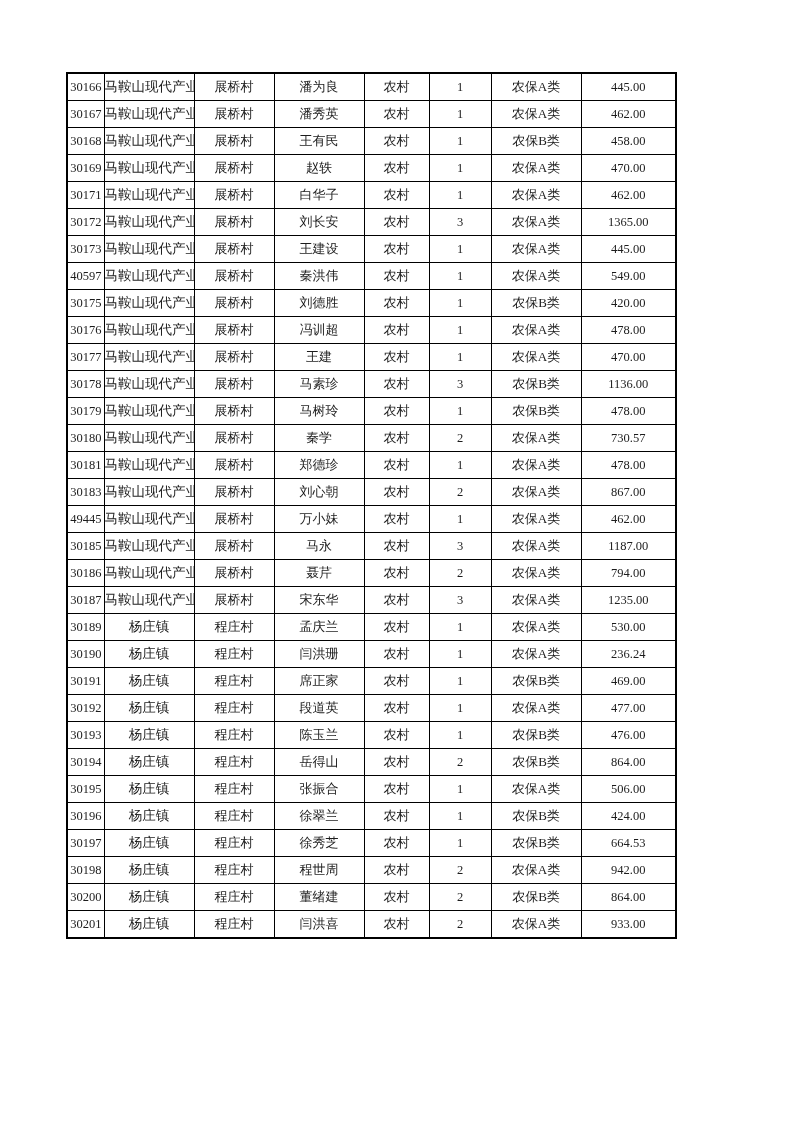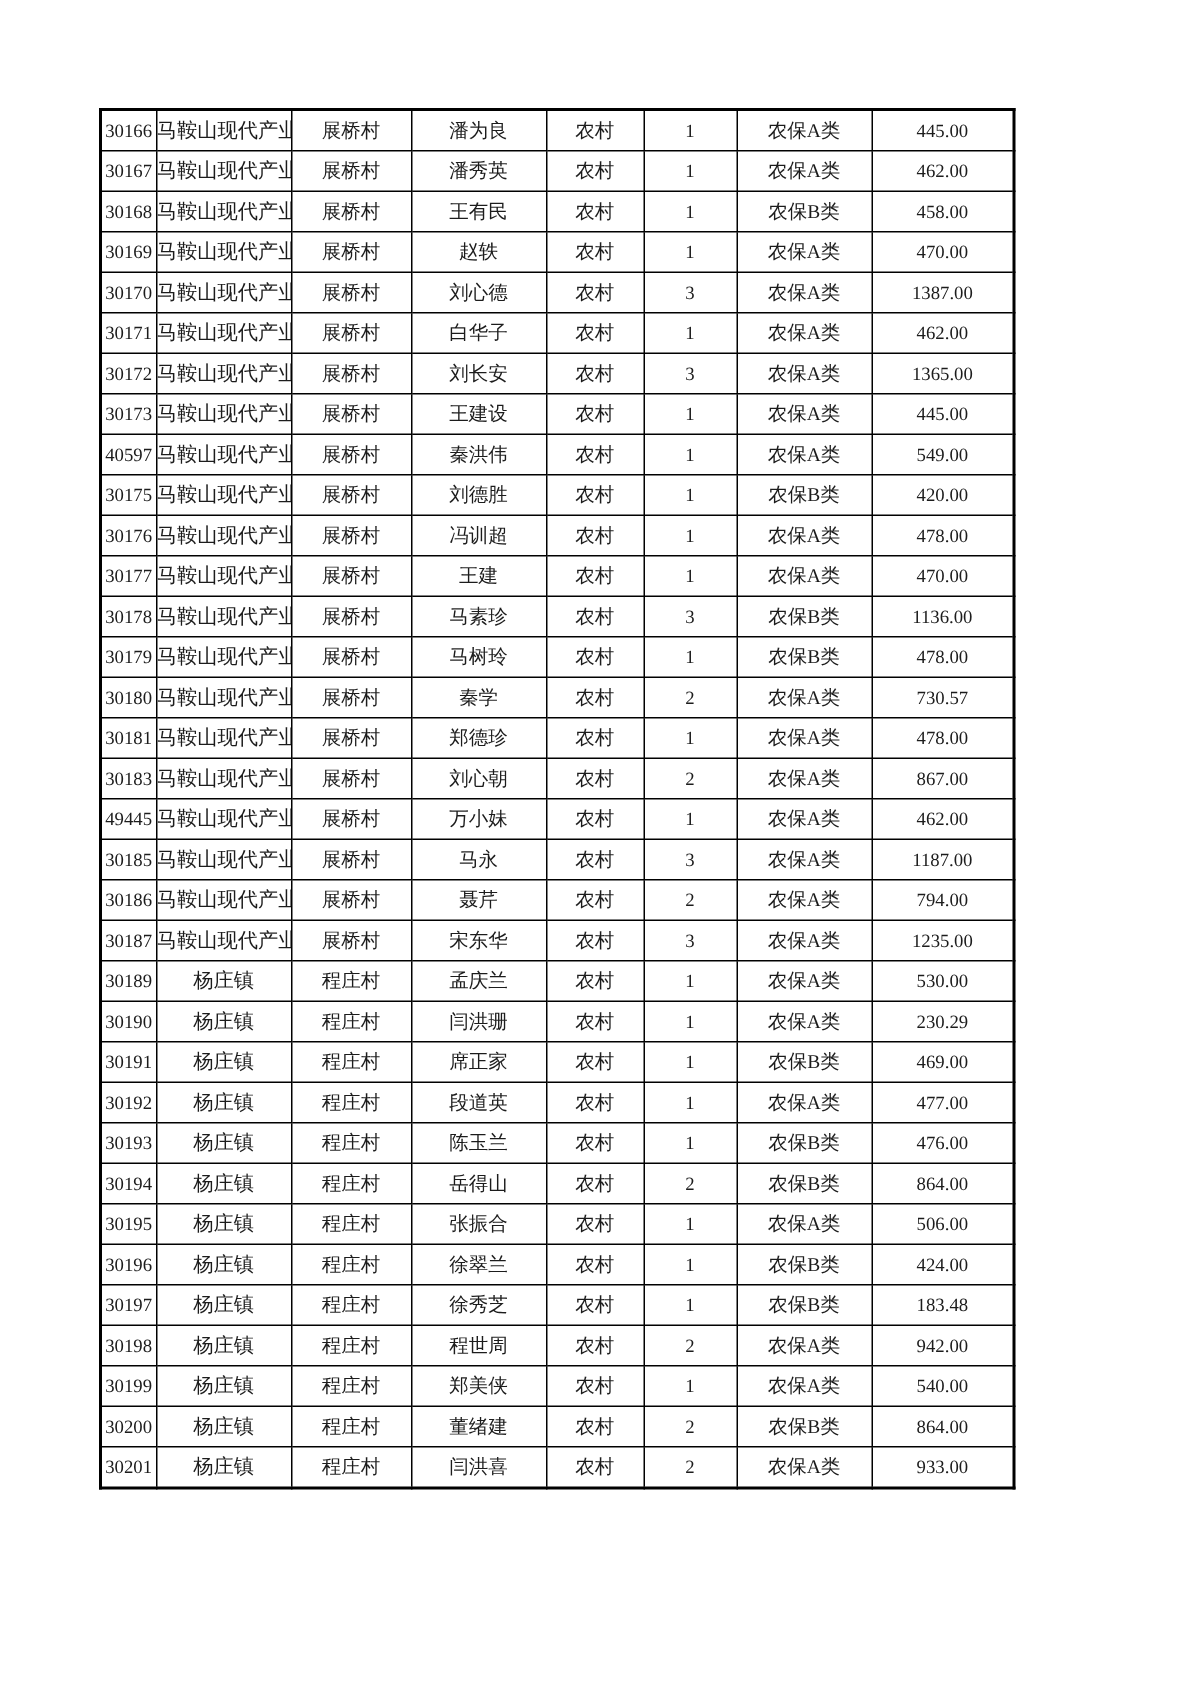--- a/index.html
+++ b/index.html
@@ -85,186 +85,176 @@
           <td class="c0">30169</td>
           <td class="c1">马鞍山现代产业</td>
           <td class="c2">展桥村</td>
           <td class="c3">赵轶</td>
           <td class="c4">农村</td>
           <td class="c5">1</td>
           <td class="c6">农保A类</td>
           <td class="c7">470.00</td>
         </tr>
         <tr>
-          <td class="c0">30170</td>
-          <td class="c1">马鞍山现代产业</td>
-          <td class="c2">展桥村</td>
-          <td class="c3">刘心德</td>
+          <td class="c0">30171</td>
+          <td class="c1">马鞍山现代产业</td>
+          <td class="c2">展桥村</td>
+          <td class="c3">白华子</td>
+          <td class="c4">农村</td>
+          <td class="c5">1</td>
+          <td class="c6">农保A类</td>
+          <td class="c7">462.00</td>
+        </tr>
+        <tr>
+          <td class="c0">30172</td>
+          <td class="c1">马鞍山现代产业</td>
+          <td class="c2">展桥村</td>
+          <td class="c3">刘长安</td>
           <td class="c4">农村</td>
           <td class="c5">3</td>
           <td class="c6">农保A类</td>
-          <td class="c7">1387.00</td>
-        </tr>
-        <tr>
-          <td class="c0">30171</td>
-          <td class="c1">马鞍山现代产业</td>
-          <td class="c2">展桥村</td>
-          <td class="c3">白华子</td>
+          <td class="c7">1365.00</td>
+        </tr>
+        <tr>
+          <td class="c0">30173</td>
+          <td class="c1">马鞍山现代产业</td>
+          <td class="c2">展桥村</td>
+          <td class="c3">王建设</td>
+          <td class="c4">农村</td>
+          <td class="c5">1</td>
+          <td class="c6">农保A类</td>
+          <td class="c7">445.00</td>
+        </tr>
+        <tr>
+          <td class="c0">40597</td>
+          <td class="c1">马鞍山现代产业</td>
+          <td class="c2">展桥村</td>
+          <td class="c3">秦洪伟</td>
+          <td class="c4">农村</td>
+          <td class="c5">1</td>
+          <td class="c6">农保A类</td>
+          <td class="c7">549.00</td>
+        </tr>
+        <tr>
+          <td class="c0">30175</td>
+          <td class="c1">马鞍山现代产业</td>
+          <td class="c2">展桥村</td>
+          <td class="c3">刘德胜</td>
+          <td class="c4">农村</td>
+          <td class="c5">1</td>
+          <td class="c6">农保B类</td>
+          <td class="c7">420.00</td>
+        </tr>
+        <tr>
+          <td class="c0">30176</td>
+          <td class="c1">马鞍山现代产业</td>
+          <td class="c2">展桥村</td>
+          <td class="c3">冯训超</td>
+          <td class="c4">农村</td>
+          <td class="c5">1</td>
+          <td class="c6">农保A类</td>
+          <td class="c7">478.00</td>
+        </tr>
+        <tr>
+          <td class="c0">30177</td>
+          <td class="c1">马鞍山现代产业</td>
+          <td class="c2">展桥村</td>
+          <td class="c3">王建</td>
+          <td class="c4">农村</td>
+          <td class="c5">1</td>
+          <td class="c6">农保A类</td>
+          <td class="c7">470.00</td>
+        </tr>
+        <tr>
+          <td class="c0">30178</td>
+          <td class="c1">马鞍山现代产业</td>
+          <td class="c2">展桥村</td>
+          <td class="c3">马素珍</td>
+          <td class="c4">农村</td>
+          <td class="c5">3</td>
+          <td class="c6">农保B类</td>
+          <td class="c7">1136.00</td>
+        </tr>
+        <tr>
+          <td class="c0">30179</td>
+          <td class="c1">马鞍山现代产业</td>
+          <td class="c2">展桥村</td>
+          <td class="c3">马树玲</td>
+          <td class="c4">农村</td>
+          <td class="c5">1</td>
+          <td class="c6">农保B类</td>
+          <td class="c7">478.00</td>
+        </tr>
+        <tr>
+          <td class="c0">30180</td>
+          <td class="c1">马鞍山现代产业</td>
+          <td class="c2">展桥村</td>
+          <td class="c3">秦学</td>
+          <td class="c4">农村</td>
+          <td class="c5">2</td>
+          <td class="c6">农保A类</td>
+          <td class="c7">730.57</td>
+        </tr>
+        <tr>
+          <td class="c0">30181</td>
+          <td class="c1">马鞍山现代产业</td>
+          <td class="c2">展桥村</td>
+          <td class="c3">郑德珍</td>
+          <td class="c4">农村</td>
+          <td class="c5">1</td>
+          <td class="c6">农保A类</td>
+          <td class="c7">478.00</td>
+        </tr>
+        <tr>
+          <td class="c0">30183</td>
+          <td class="c1">马鞍山现代产业</td>
+          <td class="c2">展桥村</td>
+          <td class="c3">刘心朝</td>
+          <td class="c4">农村</td>
+          <td class="c5">2</td>
+          <td class="c6">农保A类</td>
+          <td class="c7">867.00</td>
+        </tr>
+        <tr>
+          <td class="c0">49445</td>
+          <td class="c1">马鞍山现代产业</td>
+          <td class="c2">展桥村</td>
+          <td class="c3">万小妹</td>
           <td class="c4">农村</td>
           <td class="c5">1</td>
           <td class="c6">农保A类</td>
           <td class="c7">462.00</td>
         </tr>
         <tr>
-          <td class="c0">30172</td>
-          <td class="c1">马鞍山现代产业</td>
-          <td class="c2">展桥村</td>
-          <td class="c3">刘长安</td>
+          <td class="c0">30185</td>
+          <td class="c1">马鞍山现代产业</td>
+          <td class="c2">展桥村</td>
+          <td class="c3">马永</td>
           <td class="c4">农村</td>
           <td class="c5">3</td>
           <td class="c6">农保A类</td>
-          <td class="c7">1365.00</td>
-        </tr>
-        <tr>
-          <td class="c0">30173</td>
-          <td class="c1">马鞍山现代产业</td>
-          <td class="c2">展桥村</td>
-          <td class="c3">王建设</td>
-          <td class="c4">农村</td>
-          <td class="c5">1</td>
-          <td class="c6">农保A类</td>
-          <td class="c7">445.00</td>
-        </tr>
-        <tr>
-          <td class="c0">40597</td>
-          <td class="c1">马鞍山现代产业</td>
-          <td class="c2">展桥村</td>
-          <td class="c3">秦洪伟</td>
-          <td class="c4">农村</td>
-          <td class="c5">1</td>
-          <td class="c6">农保A类</td>
-          <td class="c7">549.00</td>
-        </tr>
-        <tr>
-          <td class="c0">30175</td>
-          <td class="c1">马鞍山现代产业</td>
-          <td class="c2">展桥村</td>
-          <td class="c3">刘德胜</td>
-          <td class="c4">农村</td>
-          <td class="c5">1</td>
-          <td class="c6">农保B类</td>
-          <td class="c7">420.00</td>
-        </tr>
-        <tr>
-          <td class="c0">30176</td>
-          <td class="c1">马鞍山现代产业</td>
-          <td class="c2">展桥村</td>
-          <td class="c3">冯训超</td>
-          <td class="c4">农村</td>
-          <td class="c5">1</td>
-          <td class="c6">农保A类</td>
-          <td class="c7">478.00</td>
-        </tr>
-        <tr>
-          <td class="c0">30177</td>
-          <td class="c1">马鞍山现代产业</td>
-          <td class="c2">展桥村</td>
-          <td class="c3">王建</td>
-          <td class="c4">农村</td>
-          <td class="c5">1</td>
-          <td class="c6">农保A类</td>
-          <td class="c7">470.00</td>
-        </tr>
-        <tr>
-          <td class="c0">30178</td>
-          <td class="c1">马鞍山现代产业</td>
-          <td class="c2">展桥村</td>
-          <td class="c3">马素珍</td>
+          <td class="c7">1187.00</td>
+        </tr>
+        <tr>
+          <td class="c0">30186</td>
+          <td class="c1">马鞍山现代产业</td>
+          <td class="c2">展桥村</td>
+          <td class="c3">聂芹</td>
+          <td class="c4">农村</td>
+          <td class="c5">2</td>
+          <td class="c6">农保A类</td>
+          <td class="c7">794.00</td>
+        </tr>
+        <tr>
+          <td class="c0">30187</td>
+          <td class="c1">马鞍山现代产业</td>
+          <td class="c2">展桥村</td>
+          <td class="c3">宋东华</td>
           <td class="c4">农村</td>
           <td class="c5">3</td>
-          <td class="c6">农保B类</td>
-          <td class="c7">1136.00</td>
-        </tr>
-        <tr>
-          <td class="c0">30179</td>
-          <td class="c1">马鞍山现代产业</td>
-          <td class="c2">展桥村</td>
-          <td class="c3">马树玲</td>
-          <td class="c4">农村</td>
-          <td class="c5">1</td>
-          <td class="c6">农保B类</td>
-          <td class="c7">478.00</td>
-        </tr>
-        <tr>
-          <td class="c0">30180</td>
-          <td class="c1">马鞍山现代产业</td>
-          <td class="c2">展桥村</td>
-          <td class="c3">秦学</td>
-          <td class="c4">农村</td>
-          <td class="c5">2</td>
-          <td class="c6">农保A类</td>
-          <td class="c7">730.57</td>
-        </tr>
-        <tr>
-          <td class="c0">30181</td>
-          <td class="c1">马鞍山现代产业</td>
-          <td class="c2">展桥村</td>
-          <td class="c3">郑德珍</td>
-          <td class="c4">农村</td>
-          <td class="c5">1</td>
-          <td class="c6">农保A类</td>
-          <td class="c7">478.00</td>
-        </tr>
-        <tr>
-          <td class="c0">30183</td>
-          <td class="c1">马鞍山现代产业</td>
-          <td class="c2">展桥村</td>
-          <td class="c3">刘心朝</td>
-          <td class="c4">农村</td>
-          <td class="c5">2</td>
-          <td class="c6">农保A类</td>
-          <td class="c7">867.00</td>
-        </tr>
-        <tr>
-          <td class="c0">49445</td>
-          <td class="c1">马鞍山现代产业</td>
-          <td class="c2">展桥村</td>
-          <td class="c3">万小妹</td>
-          <td class="c4">农村</td>
-          <td class="c5">1</td>
-          <td class="c6">农保A类</td>
-          <td class="c7">462.00</td>
-        </tr>
-        <tr>
-          <td class="c0">30185</td>
-          <td class="c1">马鞍山现代产业</td>
-          <td class="c2">展桥村</td>
-          <td class="c3">马永</td>
-          <td class="c4">农村</td>
-          <td class="c5">3</td>
-          <td class="c6">农保A类</td>
-          <td class="c7">1187.00</td>
-        </tr>
-        <tr>
-          <td class="c0">30186</td>
-          <td class="c1">马鞍山现代产业</td>
-          <td class="c2">展桥村</td>
-          <td class="c3">聂芹</td>
-          <td class="c4">农村</td>
-          <td class="c5">2</td>
-          <td class="c6">农保A类</td>
-          <td class="c7">794.00</td>
-        </tr>
-        <tr>
-          <td class="c0">30187</td>
-          <td class="c1">马鞍山现代产业</td>
-          <td class="c2">展桥村</td>
-          <td class="c3">宋东华</td>
-          <td class="c4">农村</td>
-          <td class="c5">3</td>
           <td class="c6">农保A类</td>
           <td class="c7">1235.00</td>
         </tr>
         <tr>
           <td class="c0">30189</td>
           <td class="c1">杨庄镇</td>
           <td class="c2">程庄村</td>
           <td class="c3">孟庆兰</td>
           <td class="c4">农村</td>
           <td class="c5">1</td>
@@ -272,21 +262,21 @@
           <td class="c7">530.00</td>
         </tr>
         <tr>
           <td class="c0">30190</td>
           <td class="c1">杨庄镇</td>
           <td class="c2">程庄村</td>
           <td class="c3">闫洪珊</td>
           <td class="c4">农村</td>
           <td class="c5">1</td>
           <td class="c6">农保A类</td>
-          <td class="c7">230.29</td>
+          <td class="c7">236.24</td>
         </tr>
         <tr>
           <td class="c0">30191</td>
           <td class="c1">杨庄镇</td>
           <td class="c2">程庄村</td>
           <td class="c3">席正家</td>
           <td class="c4">农村</td>
           <td class="c5">1</td>
           <td class="c6">农保B类</td>
           <td class="c7">469.00</td>
@@ -342,41 +332,31 @@
           <td class="c7">424.00</td>
         </tr>
         <tr>
           <td class="c0">30197</td>
           <td class="c1">杨庄镇</td>
           <td class="c2">程庄村</td>
           <td class="c3">徐秀芝</td>
           <td class="c4">农村</td>
           <td class="c5">1</td>
           <td class="c6">农保B类</td>
-          <td class="c7">183.48</td>
+          <td class="c7">664.53</td>
         </tr>
         <tr>
           <td class="c0">30198</td>
           <td class="c1">杨庄镇</td>
           <td class="c2">程庄村</td>
           <td class="c3">程世周</td>
           <td class="c4">农村</td>
           <td class="c5">2</td>
           <td class="c6">农保A类</td>
           <td class="c7">942.00</td>
-        </tr>
-        <tr>
-          <td class="c0">30199</td>
-          <td class="c1">杨庄镇</td>
-          <td class="c2">程庄村</td>
-          <td class="c3">郑美侠</td>
-          <td class="c4">农村</td>
-          <td class="c5">1</td>
-          <td class="c6">农保A类</td>
-          <td class="c7">540.00</td>
         </tr>
         <tr>
           <td class="c0">30200</td>
           <td class="c1">杨庄镇</td>
           <td class="c2">程庄村</td>
           <td class="c3">董绪建</td>
           <td class="c4">农村</td>
           <td class="c5">2</td>
           <td class="c6">农保B类</td>
           <td class="c7">864.00</td>

